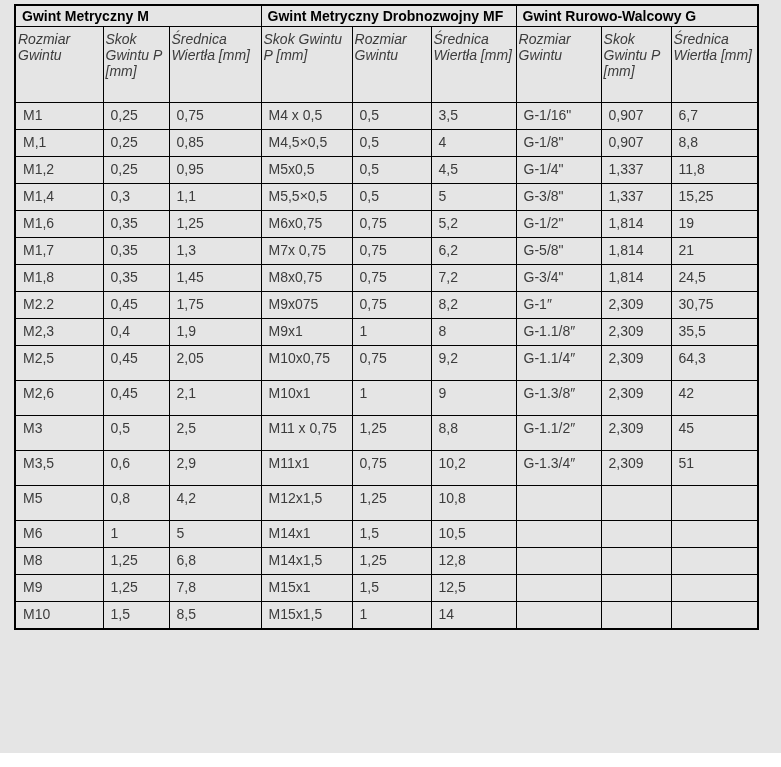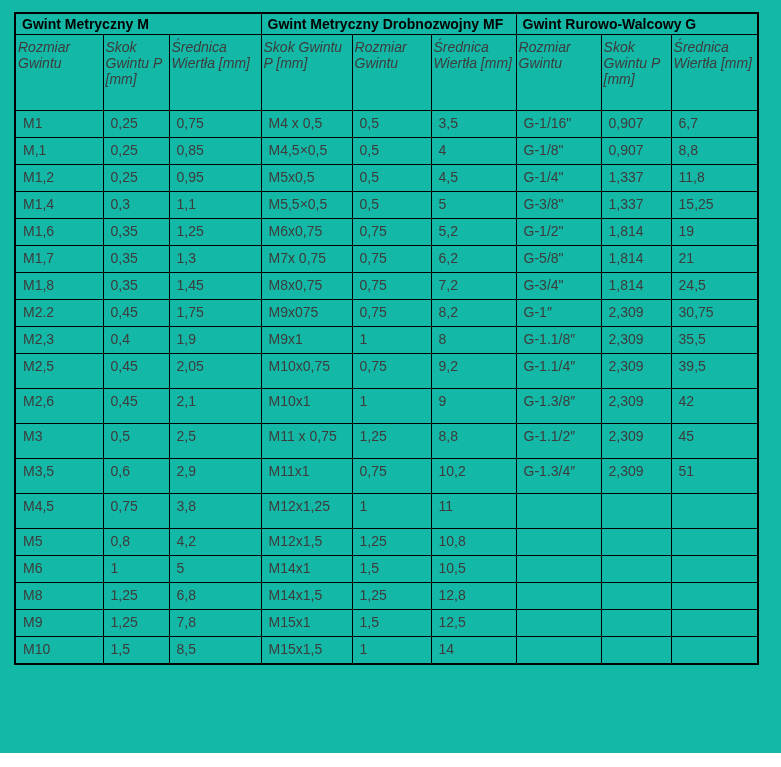--- a/index.html
+++ b/index.html
@@ -5,25 +5,25 @@
   html, body {
     margin: 0;
     padding: 0;
     background: #ffffff;
   }
   body {
     font-family: "Liberation Sans", sans-serif;
     color: #3c3c3c;
   }
   .page {
-    padding: 12px 0 0 14px;
+    padding: 4px 0 0 14px;
     width: 781px;
     height: 753px;
     box-sizing: border-box;
-    background: #14b8a6;
+    background: #e5e5e5;
   }
   table.drill-table {
     border-collapse: collapse;
     table-layout: fixed;
     width: 743px;
     border: 2px solid #000;
   }
   table.drill-table th,
   table.drill-table td {
     border: 1px solid #000;
@@ -194,21 +194,21 @@
         </tr>
         <tr>
           <td>M2,5</td>
           <td>0,45</td>
           <td>2,05</td>
           <td>M10x0,75</td>
           <td>0,75</td>
           <td>9,2</td>
           <td>G-1.1/4″</td>
           <td>2,309</td>
-          <td>39,5</td>
+          <td>64,3</td>
         </tr>
         <tr>
           <td>M2,6</td>
           <td>0,45</td>
           <td>2,1</td>
           <td>M10x1</td>
           <td>1</td>
           <td>9</td>
           <td>G-1.3/8″</td>
           <td>2,309</td>
@@ -228,31 +228,20 @@
         <tr>
           <td>M3,5</td>
           <td>0,6</td>
           <td>2,9</td>
           <td>M11x1</td>
           <td>0,75</td>
           <td>10,2</td>
           <td>G-1.3/4″</td>
           <td>2,309</td>
           <td>51</td>
-        </tr>
-        <tr>
-          <td>M4,5</td>
-          <td>0,75</td>
-          <td>3,8</td>
-          <td>M12x1,25</td>
-          <td>1</td>
-          <td>11</td>
-          <td></td>
-          <td></td>
-          <td></td>
         </tr>
         <tr>
           <td>M5</td>
           <td>0,8</td>
           <td>4,2</td>
           <td>M12x1,5</td>
           <td>1,25</td>
           <td>10,8</td>
           <td></td>
           <td></td>

